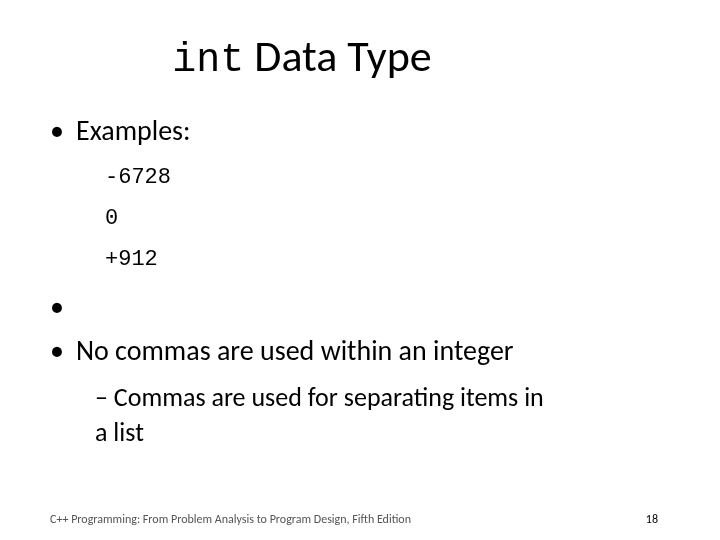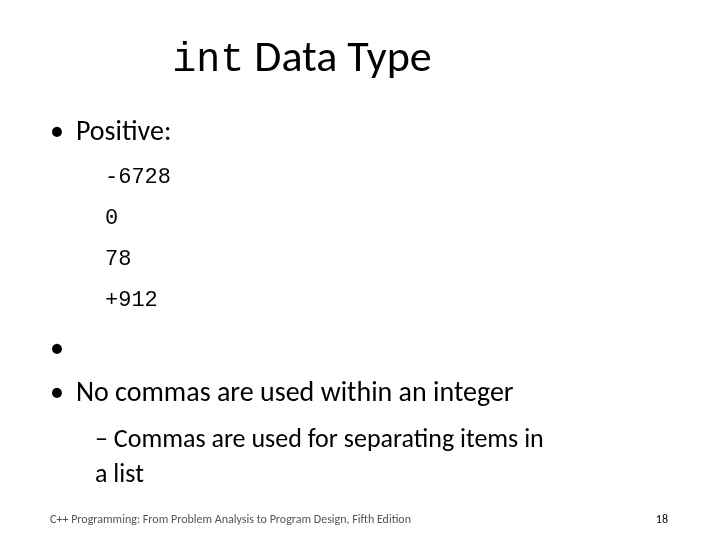--- a/index.html
+++ b/index.html
@@ -121,21 +121,21 @@
       margin-top: 4px;
       font-size: 26px;
       color: #000000;
       line-height: 1.35;
     }
 
     .footer {
       position: absolute;
       bottom: 14px;
       left: 50px;
-      right: 52px;
+      right: 62px;
       display: flex;
       justify-content: space-between;
       align-items: center;
     }
 
     .footer-text {
       font-size: 12px;
       color: #555555;
     }
 
@@ -150,27 +150,26 @@
 <div class="slide">
 
   <h1 class="title">
     <span class="mono">int</span><span class="sans"> Data Type</span>
   </h1>
 
   <div class="content">
 
     <div class="bullet-item">
       <span class="bullet">•</span>
-      <span class="examples-label">Positive:</span>
+      <span class="examples-label">Examples:</span>
     </div>
 
     <div class="code-examples">
       <span class="code-line">-6728</span>
       <span class="code-line">0</span>
-      <span class="code-line">78</span>
       <span class="code-line">+912</span>
     </div>
 
     <div class="bullet-item-large">
       <span class="bullet-large">•</span>
     </div>
 
     <div class="bullet-item-large">
       <span class="bullet-large">•</span>
       <span class="bullet-text-large">No commas are used within an integer</span>

